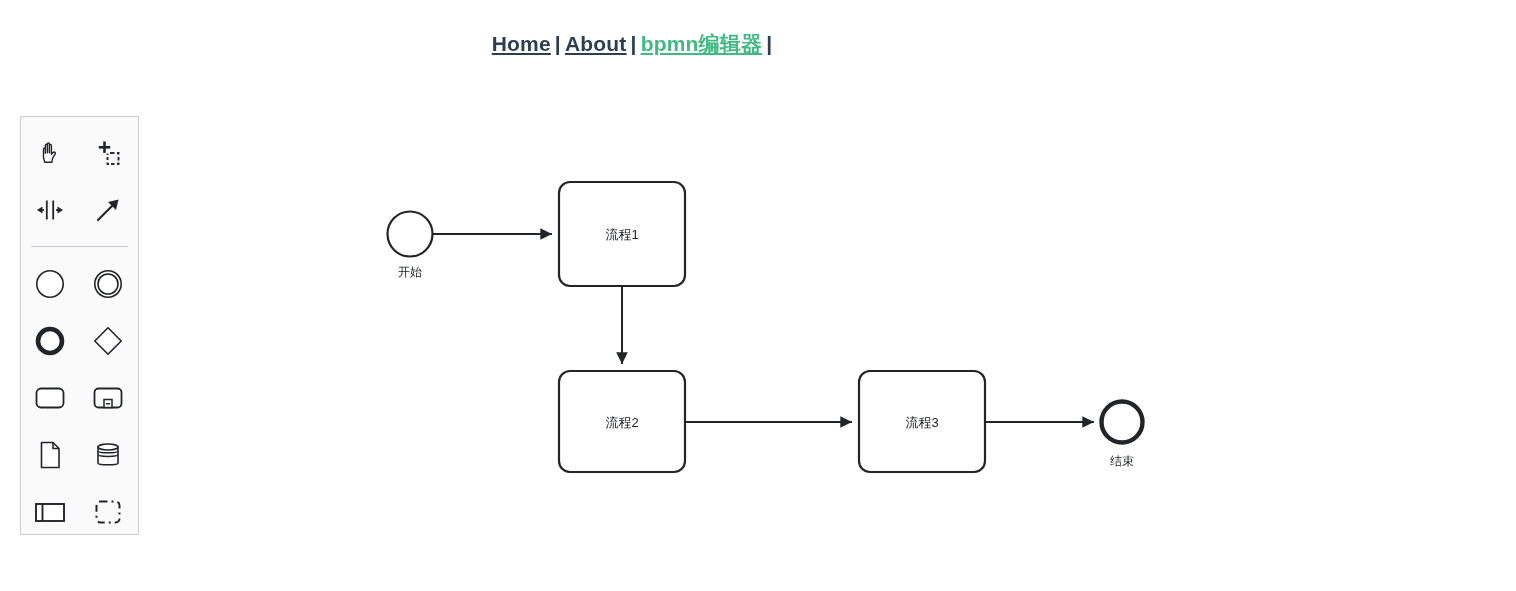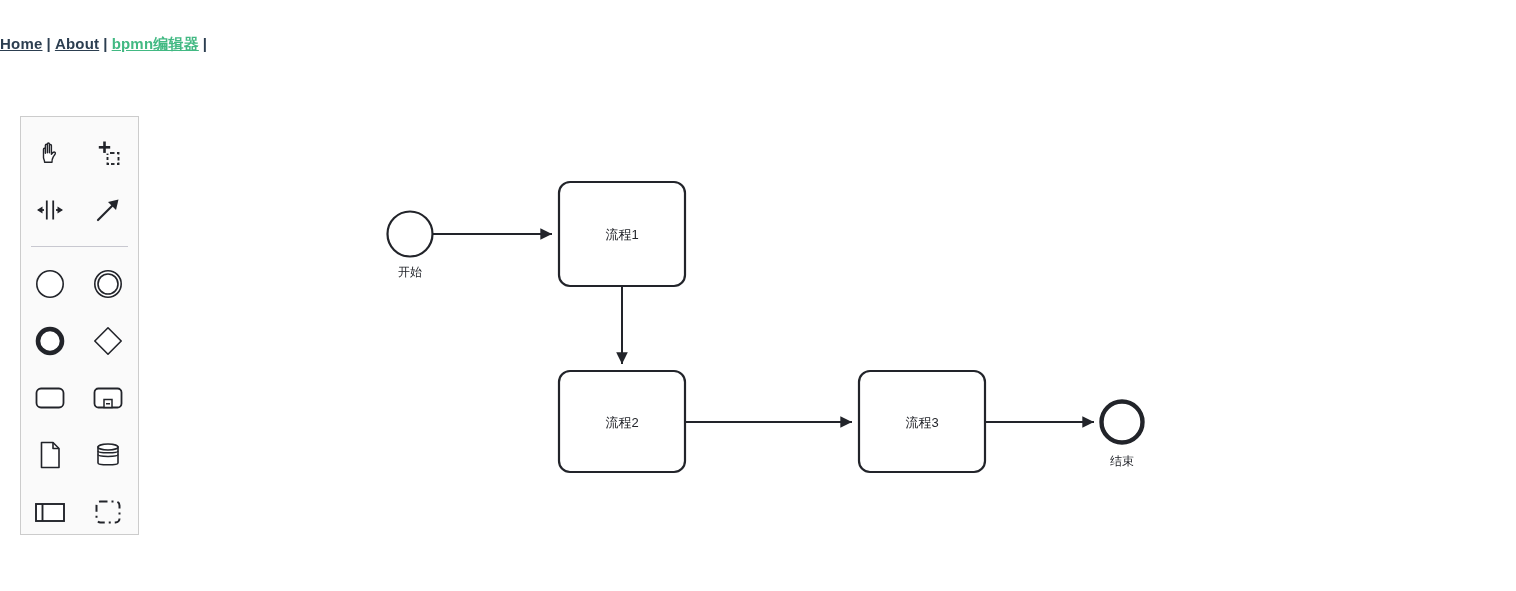--- a/index.html
+++ b/index.html
@@ -15,21 +15,22 @@
     overflow: hidden;
     color: #2c3e50;
   }
 
   
   #nav {
     position: absolute;
     left: 0;
     top: 30px;
     width: 1268px;
-    font-size: 15px;
+    text-align: center;
+    font-size: 21px;
     font-weight: bold;
     letter-spacing: 0.2px;
     line-height: 28px;
   }
   #nav .nav-link {
     text-decoration: underline;
     color: #2c3e50;
     cursor: pointer;
   }
   #nav .nav-link.accent {

